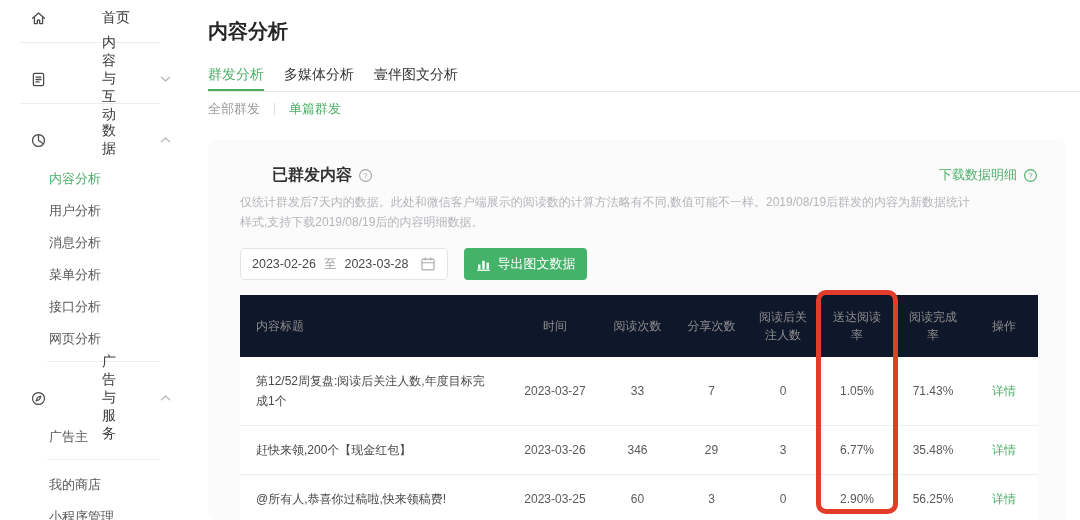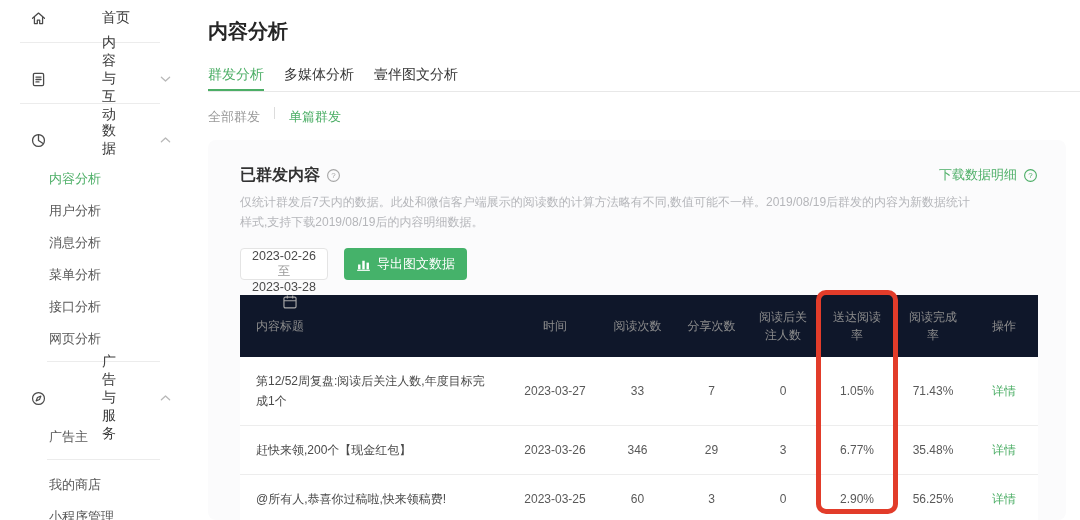--- a/index.html
+++ b/index.html
@@ -31,39 +31,39 @@
 
   
   .page-title { position:absolute; left:208px; top:18px; font-size:20px;
                 font-weight:600; color:#262626; }
   .tabs { position:absolute; left:208px; right:0; top:66px; height:26px;
           display:flex; gap:20px; border-bottom:1px solid #e8e8e8; }
   .tab { font-size:14px; color:#353535; cursor:pointer; padding-bottom:7px; }
   .tab.active { color:var(--green); border-bottom:2px solid var(--green); }
   .subtabs { position:absolute; left:208px; top:100px; display:flex;
              align-items:center; font-size:13px; color:#9a9a9a; }
-  .subtab { cursor:pointer;margin-top:8px; }
+  .subtab { cursor:pointer; }
   .subtab.active { color:var(--green); }
   .subsep { width:1px; height:12px; background:#dcdcdc; margin:0 14px; }
 
   
   .card { position:absolute; left:208px; top:140px; width:858px; height:380px;
           background:#fbfbfc; border-radius:8px; padding:24px 28px 0 32px; }
-  .card-head { display:flex; align-items:center; }
+  .card-head { display:flex; align-items:center;margin-left:32px; }
   .card-head h2 { font-size:16px; font-weight:600; color:#333; line-height:22px; }
   .help { display:inline-flex; width:15px; height:15px; margin-left:6px; color:#a6a6a6; }
   .help svg { width:15px; height:15px; }
   .dl { margin-left:auto; display:inline-flex; align-items:center; font-size:13px;
         color:var(--green); cursor:pointer; text-decoration:none; }
   .dl .help { color:var(--green); }
   .desc { margin-top:6px; font-size:12px; line-height:20px; color:#b5b6ba; }
   .controls { margin-top:16px; display:flex; align-items:center; gap:16px; }
   .daterange { display:flex; align-items:center; height:32px; background:#fff;
                border:1px solid #e4e4e4; border-radius:4px; padding:0 11px;
-               font-size:12.5px; color:#4a4a4a; cursor:pointer;flex-direction:column; }
+               font-size:12.5px; color:#4a4a4a; cursor:pointer; }
   .daterange .to { color:#9a9a9a; margin:0 8px; }
   .cal { display:inline-flex; width:16px; height:16px; margin-left:12px; color:#a9a9a9; }
   .cal svg { width:16px; height:16px; }
   .export { display:flex; align-items:center; gap:6px; height:32px; padding:0 12px;
             background:var(--btn-green); color:#fff; border:none; border-radius:4px;
             font-size:13px; cursor:pointer; font-family:inherit; }
   .export .bi { display:inline-flex; width:15px; height:15px; }
 
   
   .table { margin-top:15px; width:798px; }

